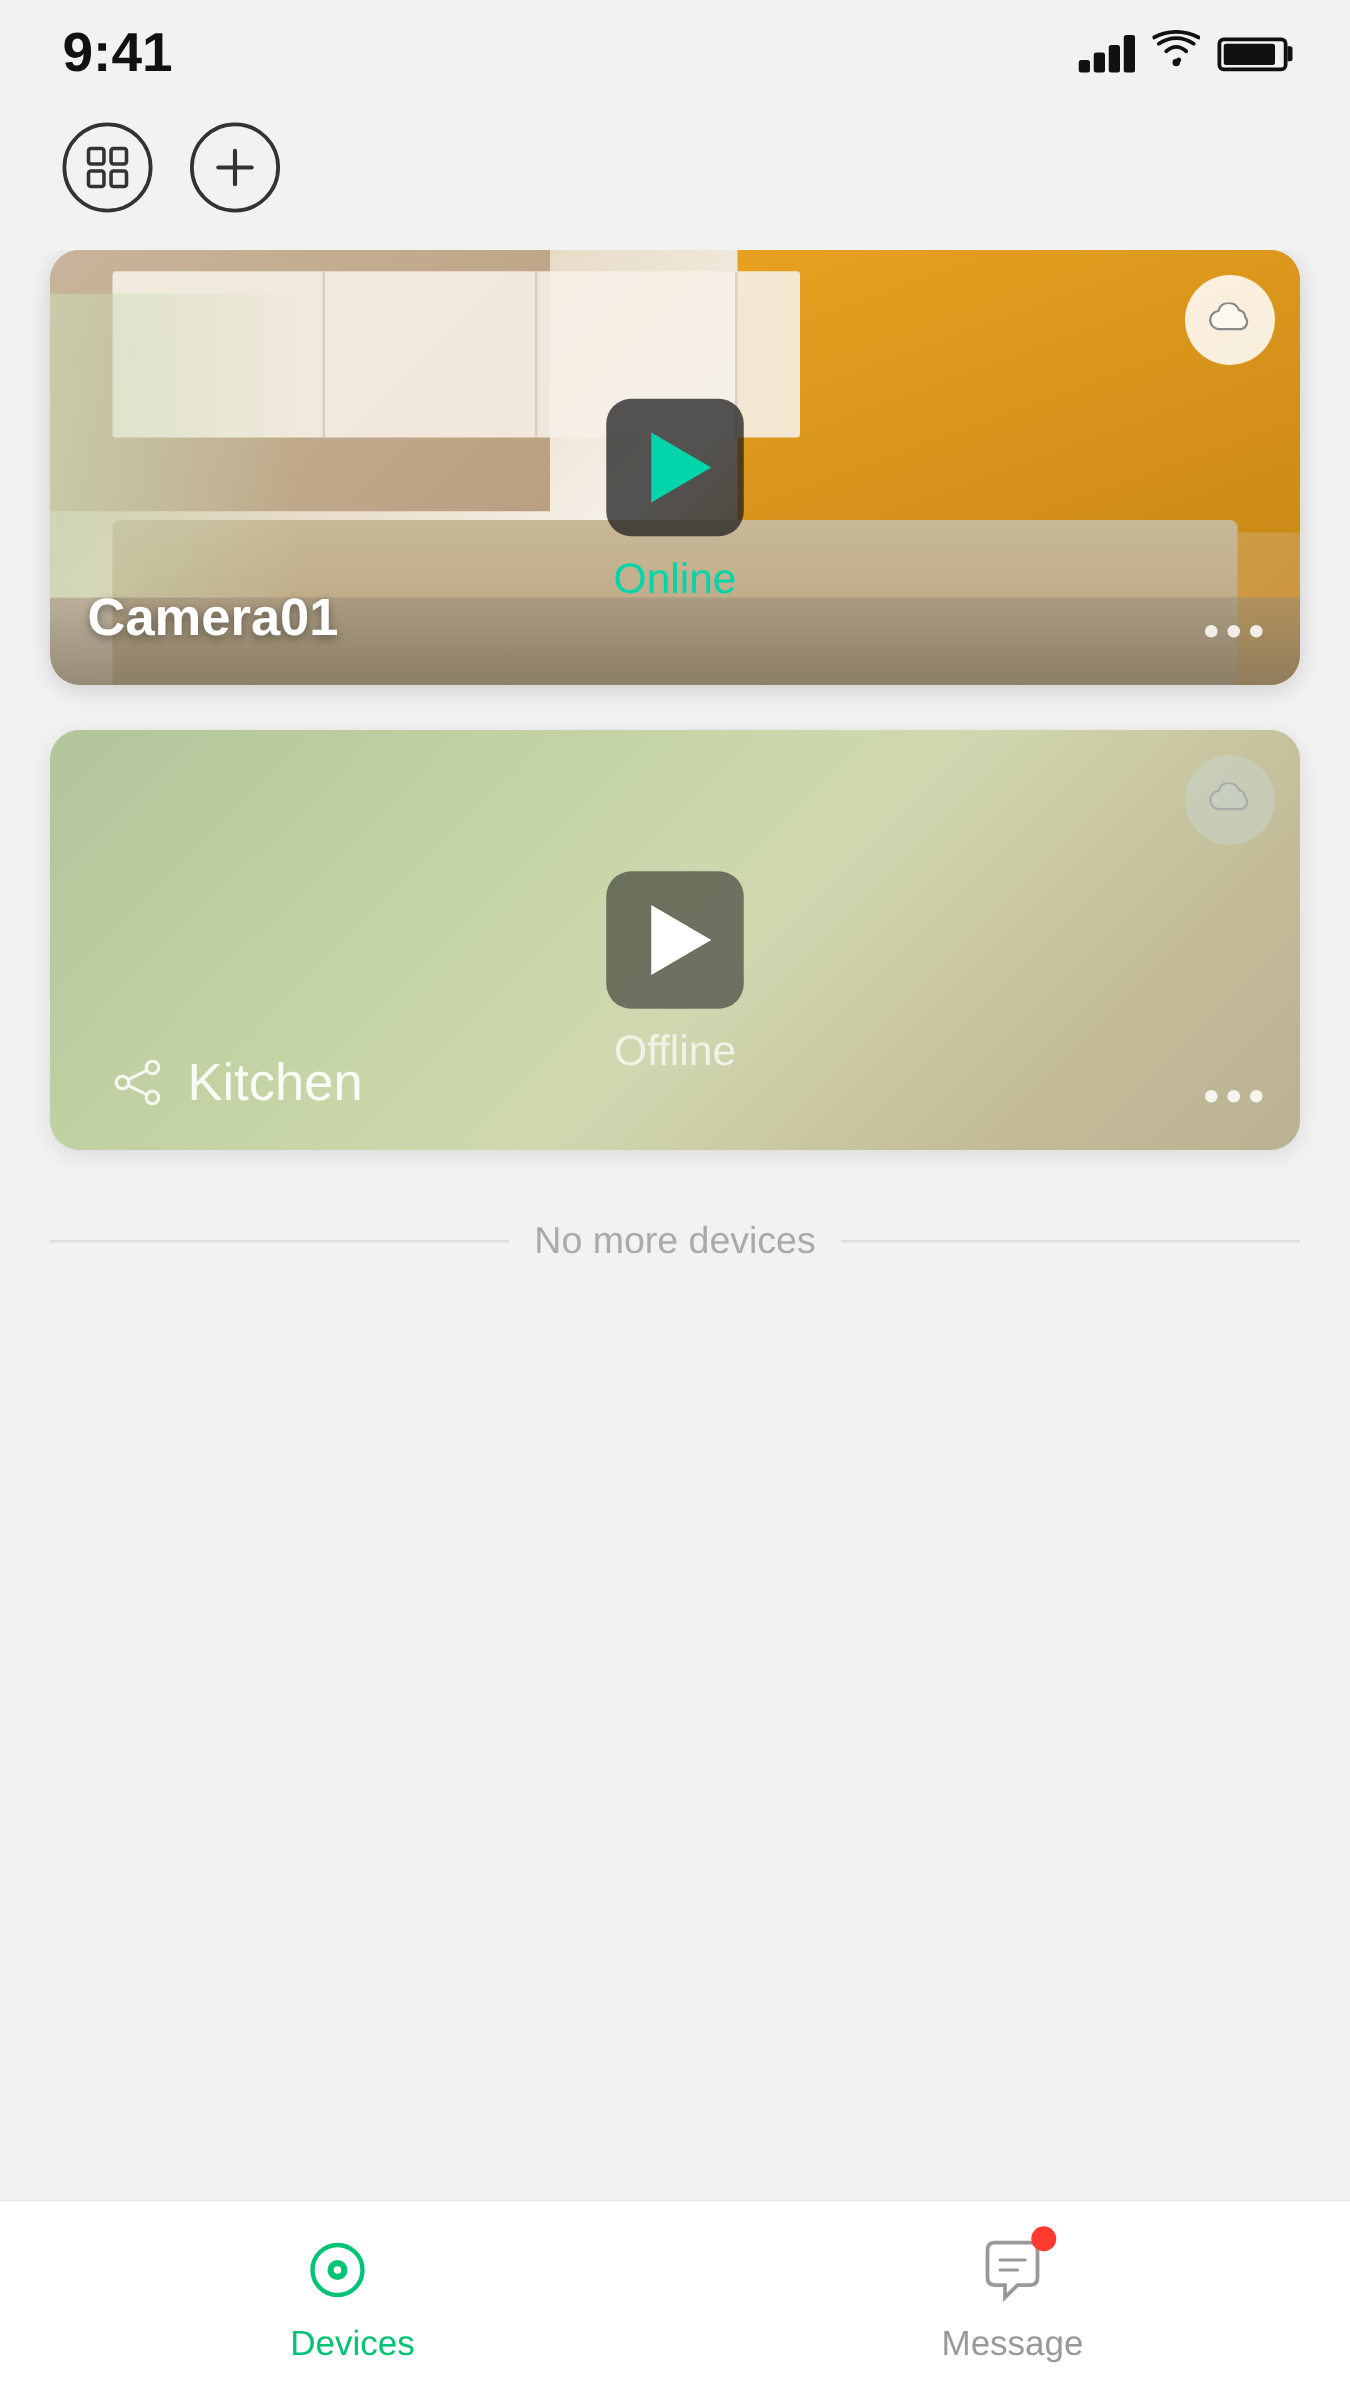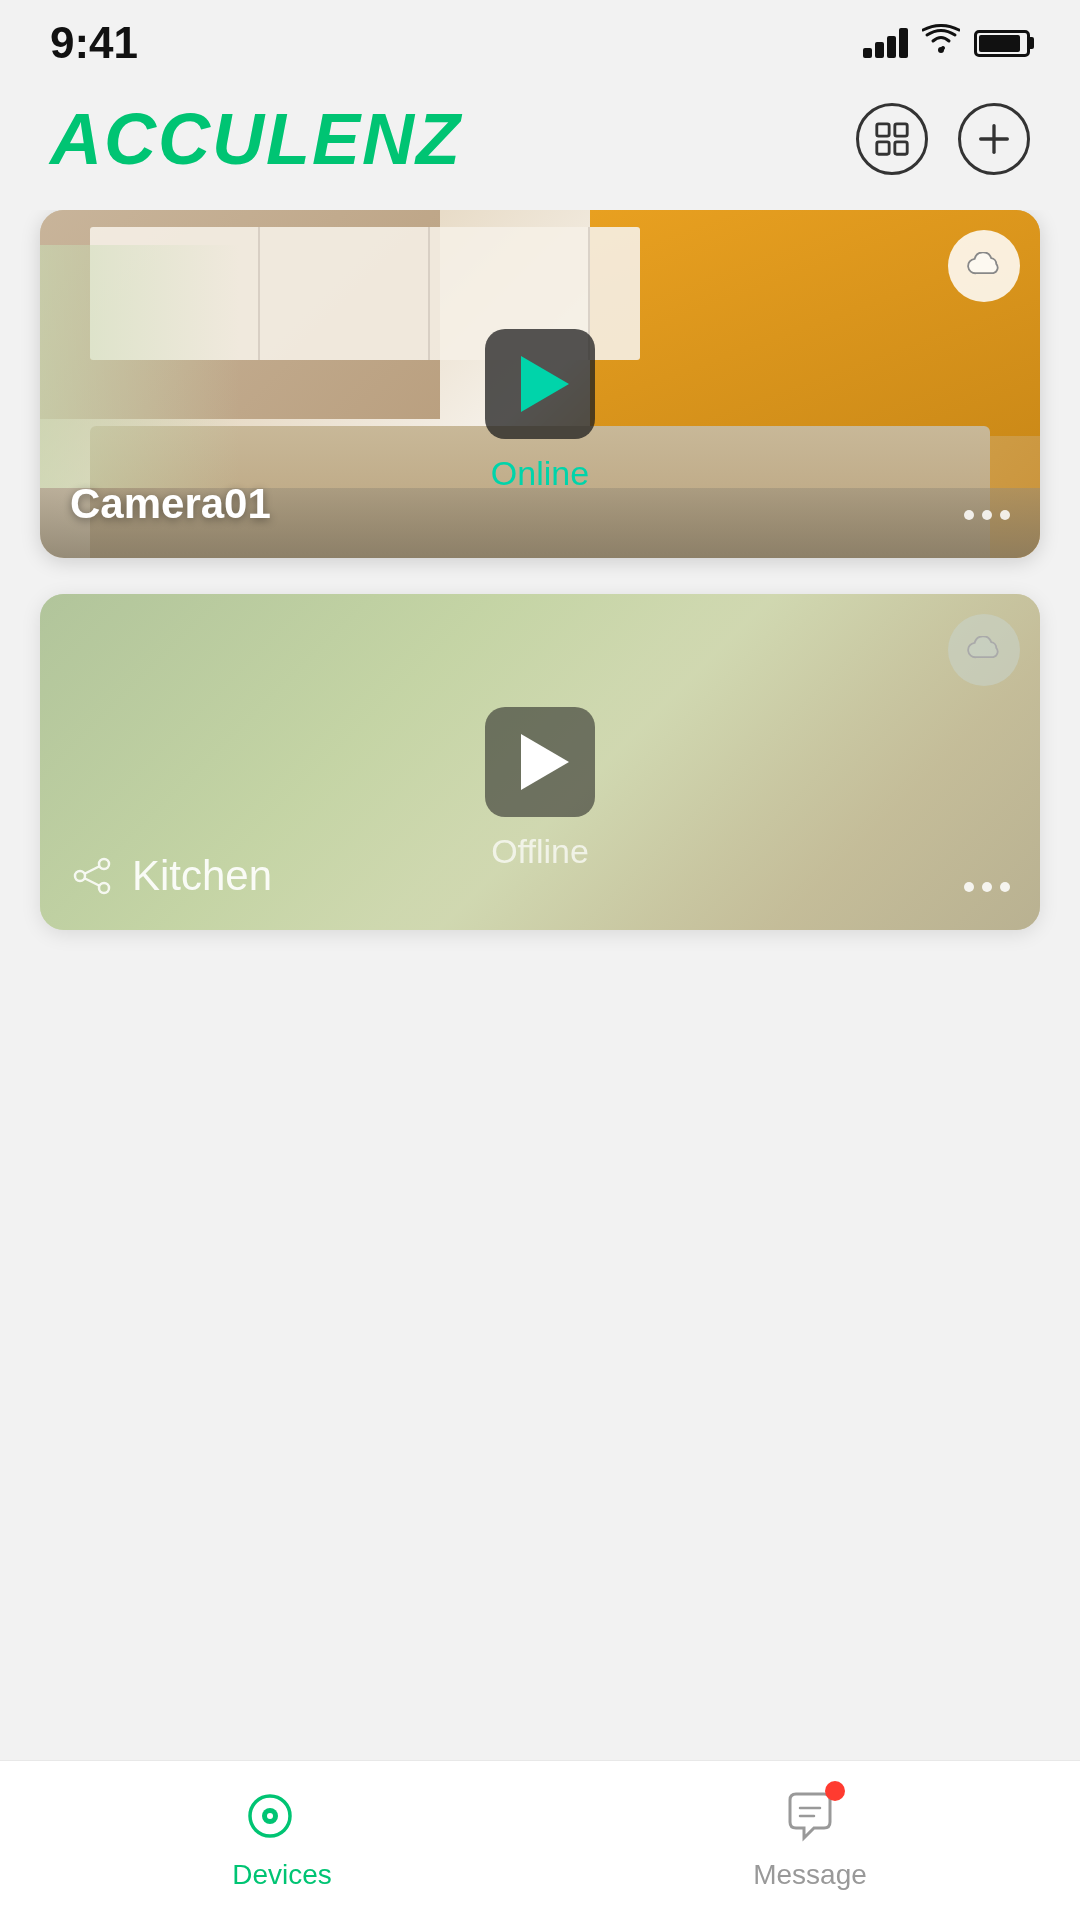--- a/index.html
+++ b/index.html
@@ -222,21 +222,21 @@
     }
     .offline-bg {
       width: 100%;
       height: 100%;
       background: linear-gradient(135deg, #b8c8a0 0%, #c5d4a8 30%, #d4ddb8 50%, #c8c4a0 70%, #bfb898 100%);
     }
 
     .share-name-row {
       position: absolute;
       bottom: 30px;
-      left: 30px;
+      left: 48px;
       display: flex;
       align-items: center;
       gap: 18px;
     }
     .kitchen-label {
       color: rgba(255,255,255,0.9);
       font-size: 42px;
       font-weight: 500;
     }
 
@@ -330,21 +330,20 @@
         <circle cx="19" cy="26" r="3" fill="#111"></circle>
       </svg>
     </div>
     <div class="battery-icon">
       <div class="battery-fill"></div>
     </div>
   </div>
 </div>
 
 <div class="header">
-  <div class="logo">ACCULENZ</div>
   <div class="header-actions">
     <button class="header-btn">
       <svg class="grid-icon-svg" viewBox="0 0 40 40" fill="none" xmlns="http://www.w3.org/2000/svg">
         <rect x="4" y="4" width="13" height="13" rx="2" stroke="#333" stroke-width="3"></rect>
         <rect x="23" y="4" width="13" height="13" rx="2" stroke="#333" stroke-width="3"></rect>
         <rect x="4" y="23" width="13" height="13" rx="2" stroke="#333" stroke-width="3"></rect>
         <rect x="23" y="23" width="13" height="13" rx="2" stroke="#333" stroke-width="3"></rect>
       </svg>
     </button>
     <button class="header-btn">
@@ -426,20 +425,25 @@
       <span class="kitchen-label">Kitchen</span>
     </div>
 
     <div class="dots-menu">
       <div class="dot"></div>
       <div class="dot"></div>
       <div class="dot"></div>
     </div>
   </div>
 
+  <div class="no-more">
+    <div class="no-more-line"></div>
+    <span class="no-more-text">No more devices</span>
+    <div class="no-more-line"></div>
+  </div>
 
 </div>
 
 <div class="bottom-nav">
 
   <div class="nav-item">
     <div class="nav-icon-wrap">
       <svg width="60" height="60" viewBox="0 0 60 60">
         <circle cx="30" cy="30" r="20" stroke="#00c473" stroke-width="3.5" fill="none"></circle>
         <circle cx="30" cy="30" r="8" fill="#00c473"></circle>

